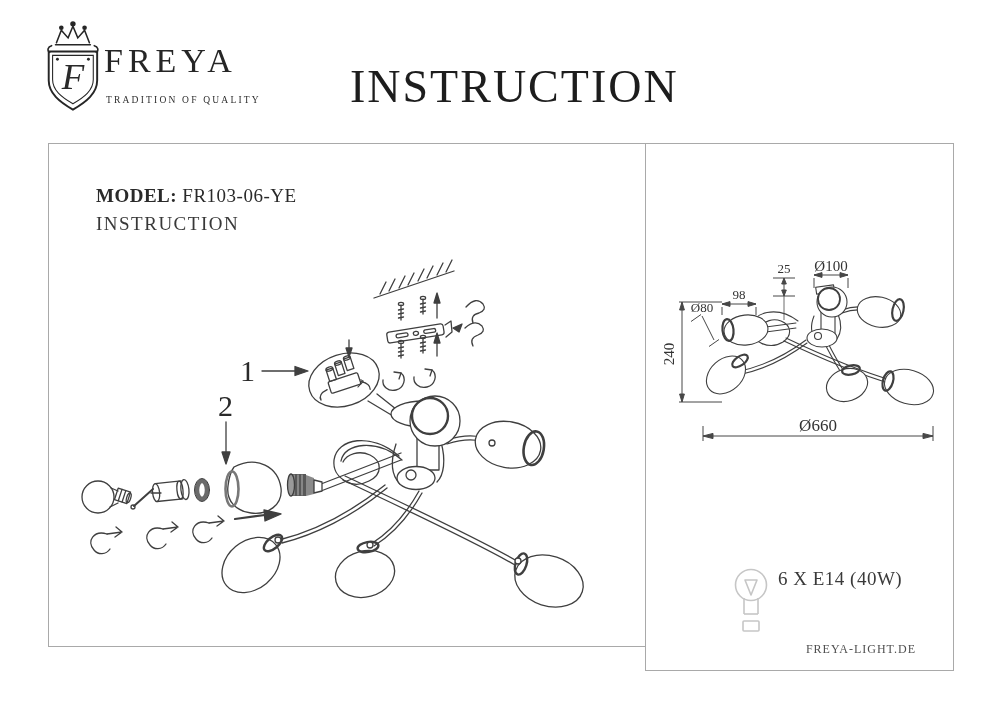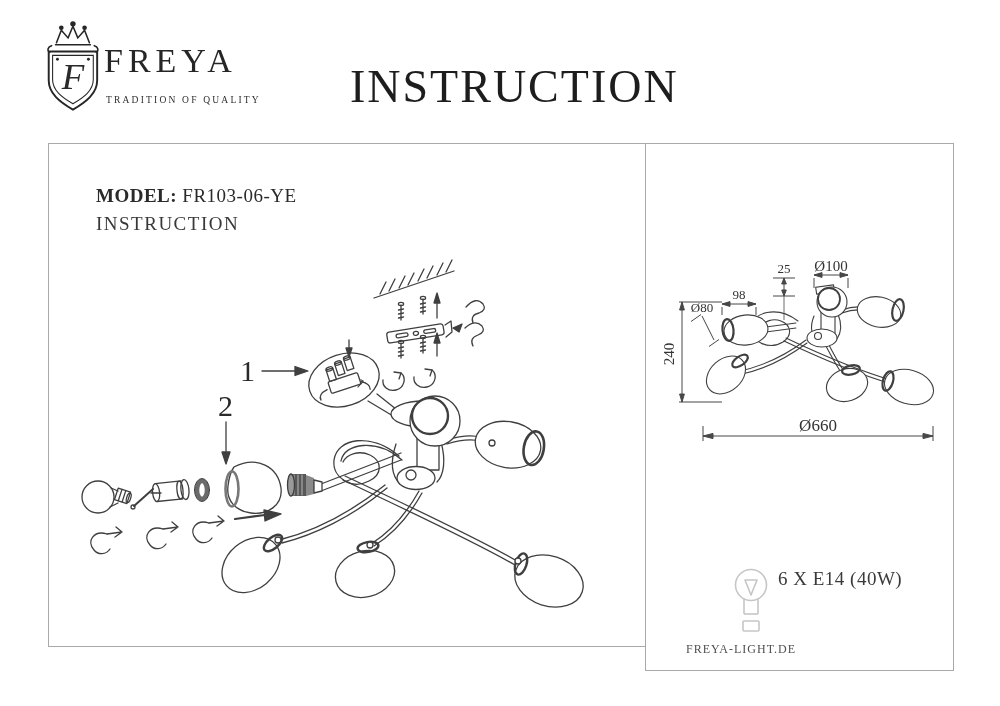--- a/index.html
+++ b/index.html
@@ -26,21 +26,21 @@
   .model-line b { font-weight:bold; }
   .product-type { font-size:19px; letter-spacing:1.5px; color:#383838; }
 
   .diagram { position:absolute; left:0; top:0; }
 
   svg text { font-family:"Liberation Serif", serif; fill:#2a2a2a; }
   .callout-num { font-size:30px; }
   .dim-label { fill:#333; }
 
   .spec-text { position:absolute; left:132px; top:424px; font-size:19px; color:#3a3a3a; letter-spacing:.5px; }
-  .site-text { position:absolute; left:40px; top:498px; width:230px; text-align:left;
+  .site-text { position:absolute; left:40px; top:498px; width:230px; text-align:right;
                font-size:12px; letter-spacing:1px; color:#4f4f4f; }
 </style>
 </head>
 <body>
 
 <div class="logo">
   <svg width="62" height="96" viewBox="0 0 64 96">
     <g stroke="#262626" fill="none" stroke-width="1.6" stroke-linecap="round">
 
       <g>

